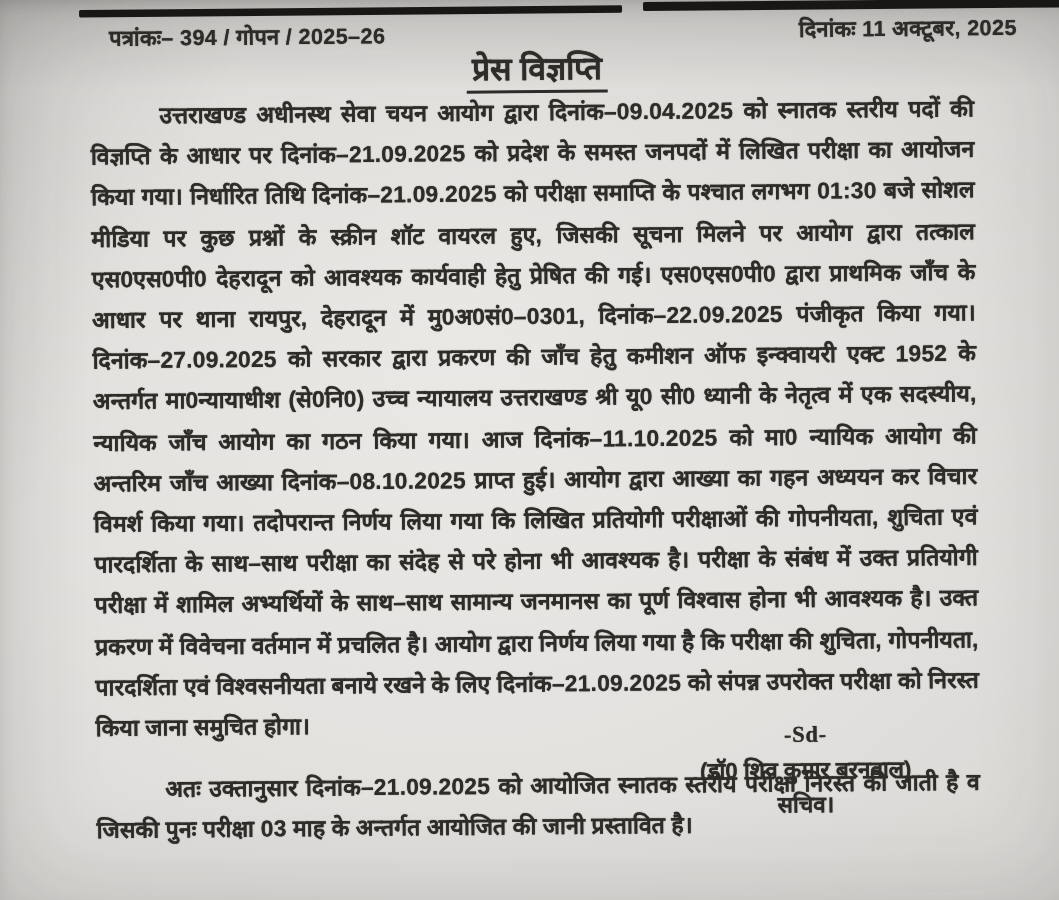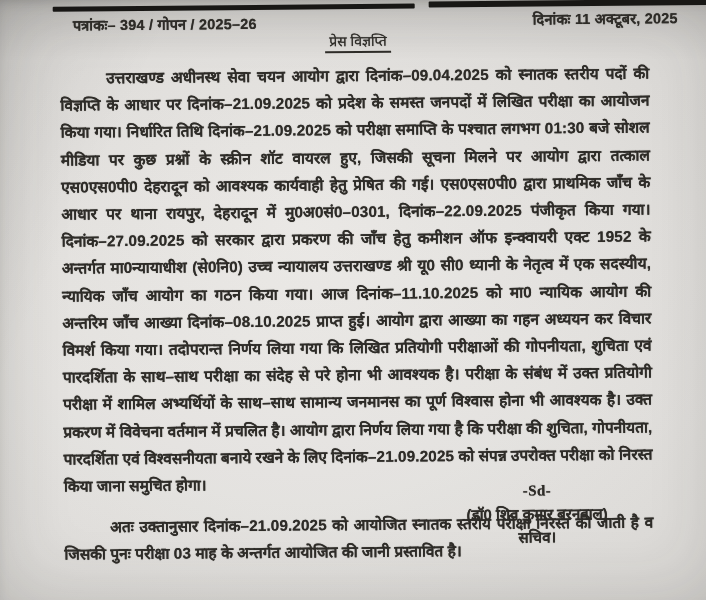--- a/index.html
+++ b/index.html
@@ -60,22 +60,22 @@
 
   .title-wrap {
     position: absolute;
     top: 31px;
     left: 0;
     width: 100%;
     text-align: center;
   }
   .title-text {
     display: inline-block;
-    font-size: 14px;
-    font-weight: 400;
+    font-size: 21px;
+    font-weight: 700;
     padding: 0 4px 1px 4px;
     border-bottom: 2px solid #2e2c28;
   }
 
   .body-text {
     position: absolute;
     top: 62px;
     left: 62px;
     width: 589px;
     font-size: 15.3px;

